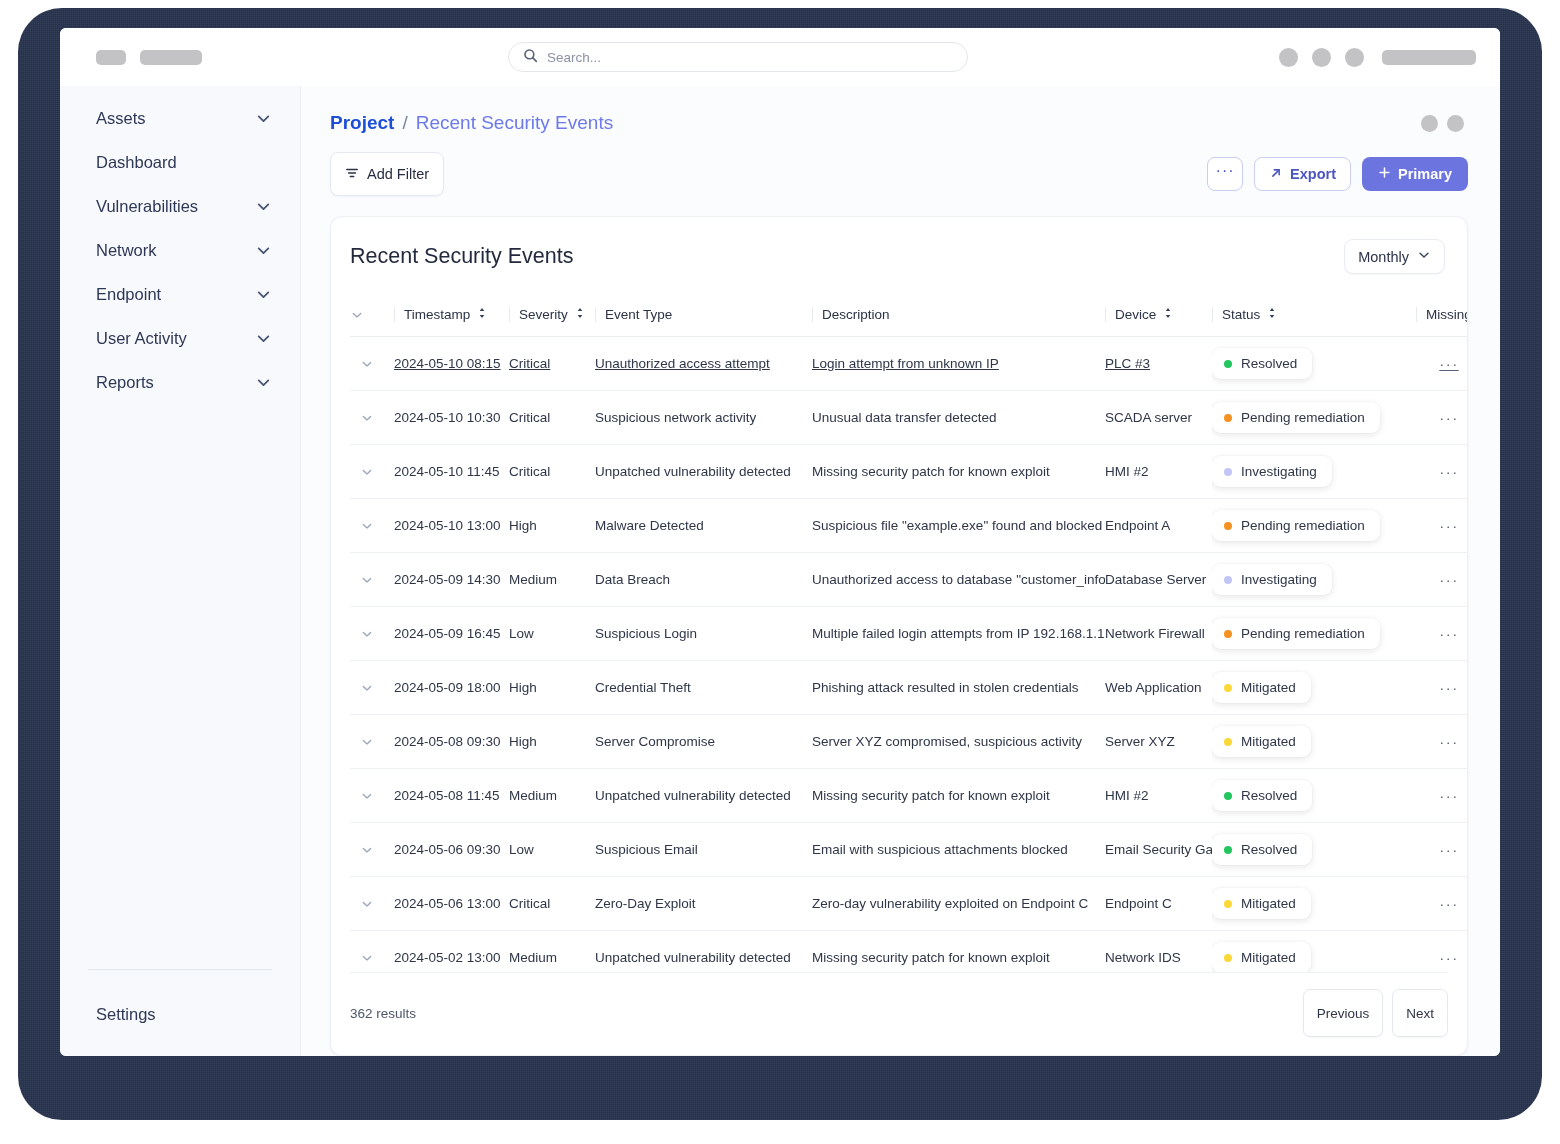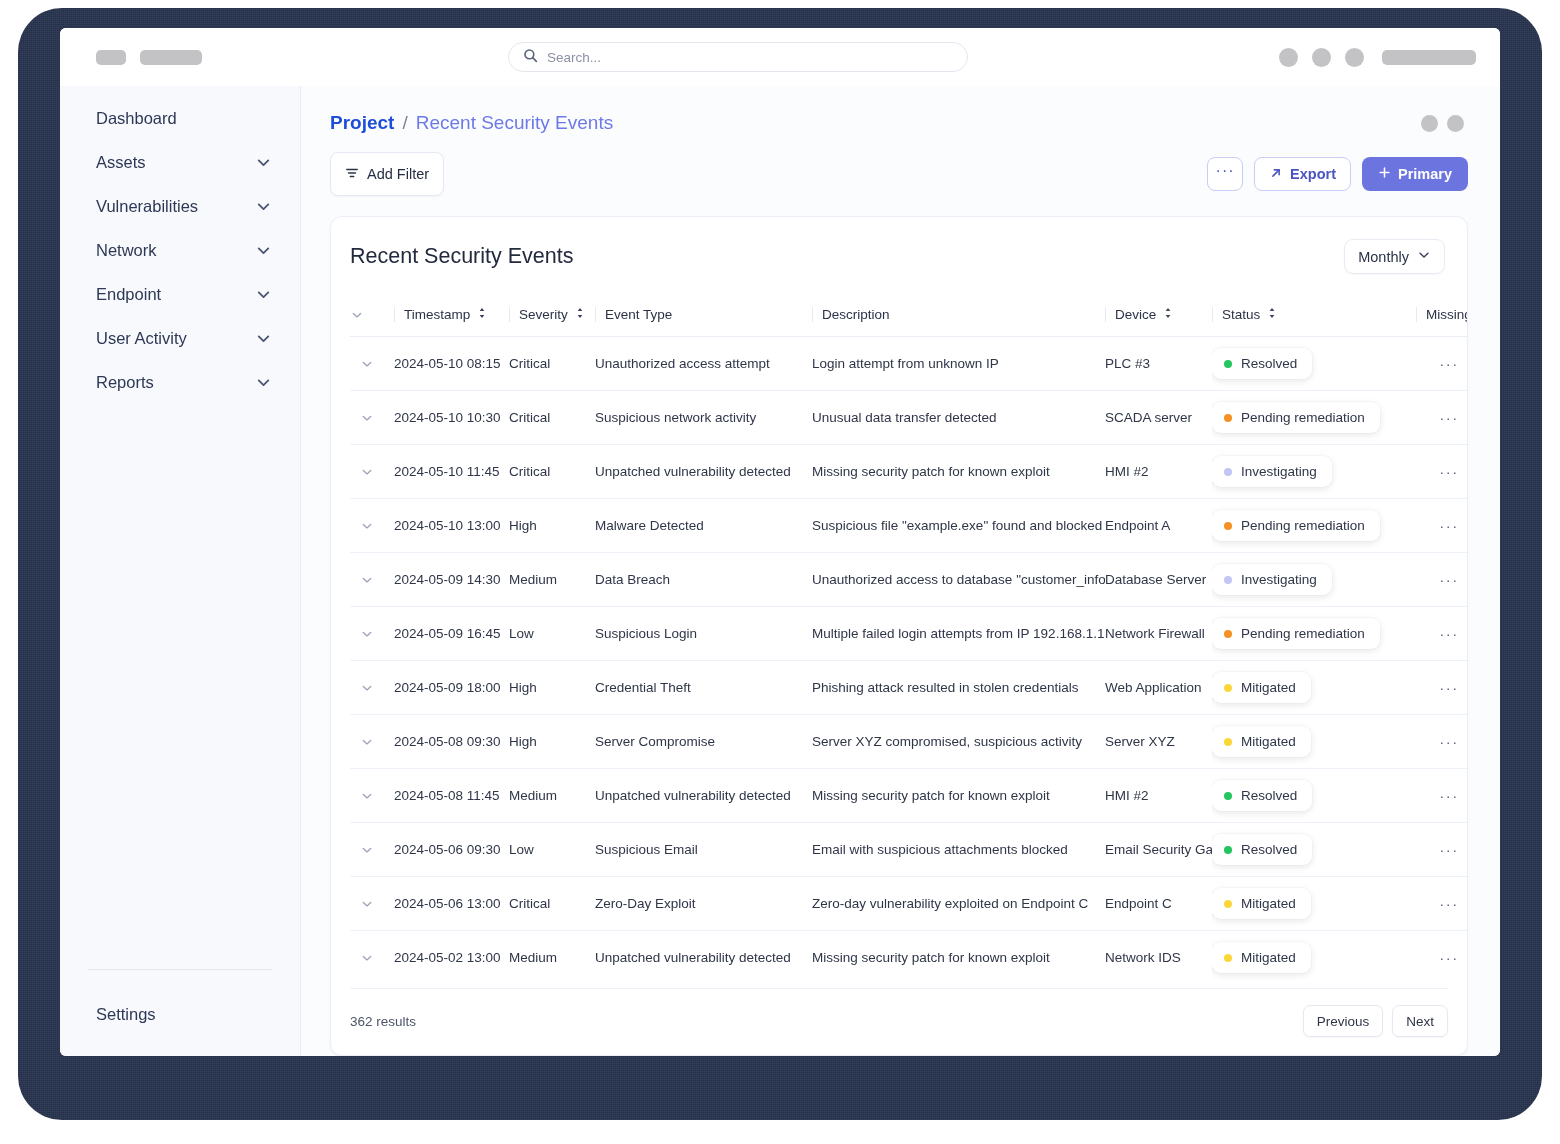--- a/index.html
+++ b/index.html
@@ -293,21 +293,21 @@
     font-size: 13.5px;
     color: #2f3648;
     padding: 0;
     height: 54px;
     border-top: 1px solid #eef1f7;
     white-space: nowrap;
     overflow: hidden;
     text-overflow: clip;
     vertical-align: middle;
   }
-  tbody tr:first-child td { border-top: 1px solid #e9edf4; }
+  tbody tr:first-child td { border-top: 1px solid #e9edf4; text-decoration: underline; }
   td.cell-exp { text-align: left; padding-left: 10px; }
   td.cell-act { text-align: center; color: #5b6379; letter-spacing: 1.5px; font-size: 15px; }
 
   .chev-sm { color: #9aa3b8; display: inline-flex; vertical-align: middle; cursor: pointer; }
 
   .badge {
     display: inline-flex;
     align-items: center;
     gap: 9px;
     background: #fff;
@@ -325,21 +325,21 @@
     border-top: 1px solid #eef1f7;
     margin: 0 19px;
     padding: 16px 0 18px 0;
     display: flex;
     align-items: center;
     justify-content: space-between;
   }
   #results-count { font-size: 13.5px; color: #4d5569; }
   #pager { display: flex; gap: 9px; }
   .pager-btn {
-    height: 32px;
+    height: 48px;
     padding: 0 13px;
     border: 1px solid #e4e8f0;
     background: #fff;
     border-radius: 7px;
     font-size: 13.5px;
     color: #2f3648;
     cursor: pointer;
     font-family: "Liberation Sans", sans-serif;
     box-shadow: 0 1px 2px rgba(16,24,40,.04);
   }
@@ -372,29 +372,29 @@
       <div class="ph-dot"></div>
       <div class="ph-dot"></div>
       <div id="ph-wide"></div>
     </div>
   </div>
 
   <div id="body-split">
 
     <nav id="sidebar">
       <div class="nav-item">
-        <span>Dashboard</span>
-      </div>
-      <div class="nav-item">
         <span>Assets</span>
         <span class="chev">
           <svg width="17" height="17" viewBox="0 0 16 16" fill="none">
               <path d="M3.5 6 L8 10.4 L12.5 6" stroke="#4a5471" stroke-width="1.7" stroke-linecap="round" stroke-linejoin="round"></path>
             </svg>
         </span>
+      </div>
+      <div class="nav-item">
+        <span>Dashboard</span>
       </div>
       <div class="nav-item">
         <span>Vulnerabilities</span>
         <span class="chev">
           <svg width="17" height="17" viewBox="0 0 16 16" fill="none">
               <path d="M3.5 6 L8 10.4 L12.5 6" stroke="#4a5471" stroke-width="1.7" stroke-linecap="round" stroke-linejoin="round"></path>
             </svg>
         </span>
       </div>
       <div class="nav-item">

